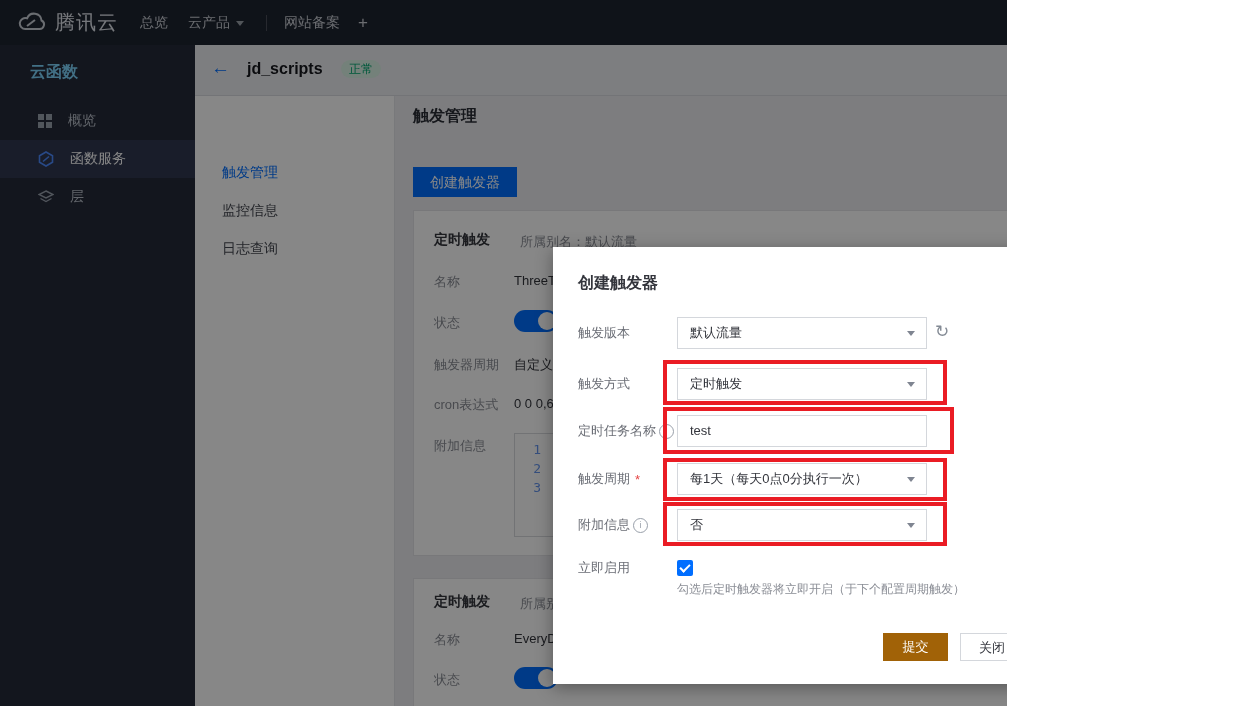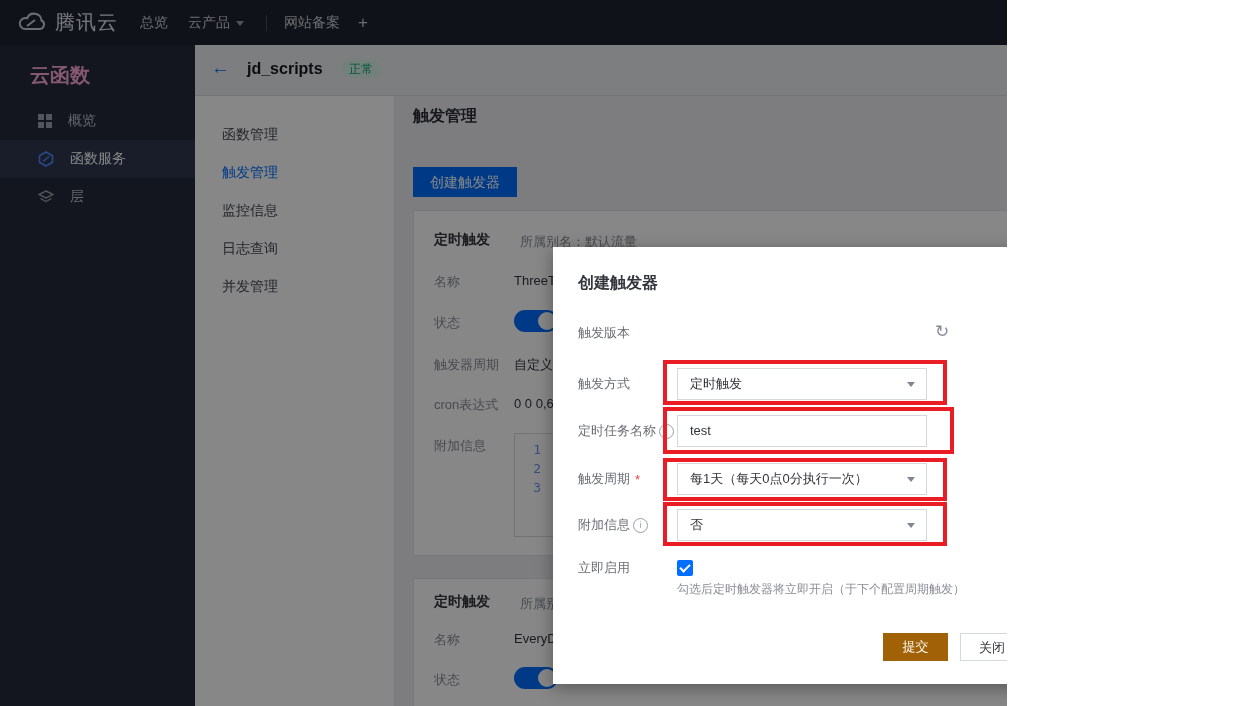--- a/index.html
+++ b/index.html
@@ -10,21 +10,21 @@
   .topnav{position:absolute;left:0;top:0;width:1257px;height:45px;background:#1d2430;}
   .brand{position:absolute;left:16px;top:0;height:45px;display:flex;align-items:center;gap:9px;cursor:pointer;}
   .brand-text{font-size:20px;color:#dfe3ea;letter-spacing:1px;}
   .nav-item{position:absolute;top:0;height:45px;line-height:45px;font-size:14px;color:#c8ccd3;cursor:pointer;}
   .nav-caret{display:inline-block;width:0;height:0;border-left:4px solid transparent;border-right:4px solid transparent;border-top:5px solid #9aa0a9;margin-left:6px;vertical-align:middle;}
   .nav-divider{position:absolute;left:266px;top:15px;width:1px;height:16px;background:#4a4f59;}
   .nav-plus{font-size:17px;color:#c8ccd3;}
 
   
   .sidebar1{position:absolute;left:0;top:45px;width:195px;height:661px;background:#252b39;}
-  .s1-title{position:absolute;left:30px;top:17px;font-size:20px;font-weight:bold;color:#f9a8d4;}
+  .s1-title{position:absolute;left:30px;top:17px;font-size:16px;font-weight:bold;color:#7dd3fc;}
   .s1-item{position:absolute;left:0;width:195px;height:38px;display:flex;align-items:center;gap:16px;padding-left:38px;box-sizing:border-box;font-size:14px;color:#b9bfca;cursor:pointer;}
   .s1-item.active{background:#303850;color:#ffffff;}
 
   
   .subheader{position:absolute;left:195px;top:45px;width:1062px;height:51px;background:#edeef2;border-bottom:1px solid #d9dbe0;box-sizing:border-box;}
   .back-icon{position:absolute;left:16px;top:12px;font-size:19px;font-weight:bold;color:#006eff;cursor:pointer;}
   .back-icon::before{content:"\2190";}
   .fn-name{position:absolute;left:52px;top:15px;font-size:16px;font-weight:bold;color:#16181d;}
   .status-badge{position:absolute;left:146px;top:15px;background:#dcf3e6;color:#00a870;font-size:12px;line-height:18px;padding:0 8px;border-radius:10px;}
 
@@ -122,25 +122,23 @@
     </div>
   </aside>
 
   <div class="subheader">
     <span class="back-icon"></span>
     <span class="fn-name">jd_scripts</span>
     <span class="status-badge">正常</span>
   </div>
 
   <aside class="sidebar2">
-    <div class="s2-item" style="top:19px;">函数管理</div>
     <div class="s2-item active" style="top:57px;">触发管理</div>
     <div class="s2-item" style="top:95px;">监控信息</div>
     <div class="s2-item" style="top:133px;">日志查询</div>
-    <div class="s2-item" style="top:171px;">并发管理</div>
   </aside>
 
   <main class="main">
     <div class="page-title">触发管理</div>
     <div class="create-btn">创建触发器</div>
 
     <section class="card card1">
       <div class="card-type" style="top:20px;">定时触发</div>
       <div class="card-alias" style="top:22px;">所属别名：默认流量</div>
       <div class="c-label" style="top:62px;">名称</div>
@@ -173,20 +171,24 @@
 
   <div class="mask"></div>
 
   <div class="modal">
     <div class="m-title">创建触发器</div>
 
     <div class="m-row" style="top:70px;">
       <div class="m-label">
         <span>触发版本</span>
       </div>
+      <div class="m-select">
+        <span class="m-sel-val">默认流量</span>
+        <span class="caret"></span>
+      </div>
       <span class="refresh-icon"></span>
     </div>
 
     <div class="m-row" style="top:121px;">
       <div class="m-label">
         <span>触发方式</span>
       </div>
       <div class="m-select">
         <span class="m-sel-val">定时触发</span>
         <span class="caret"></span>

